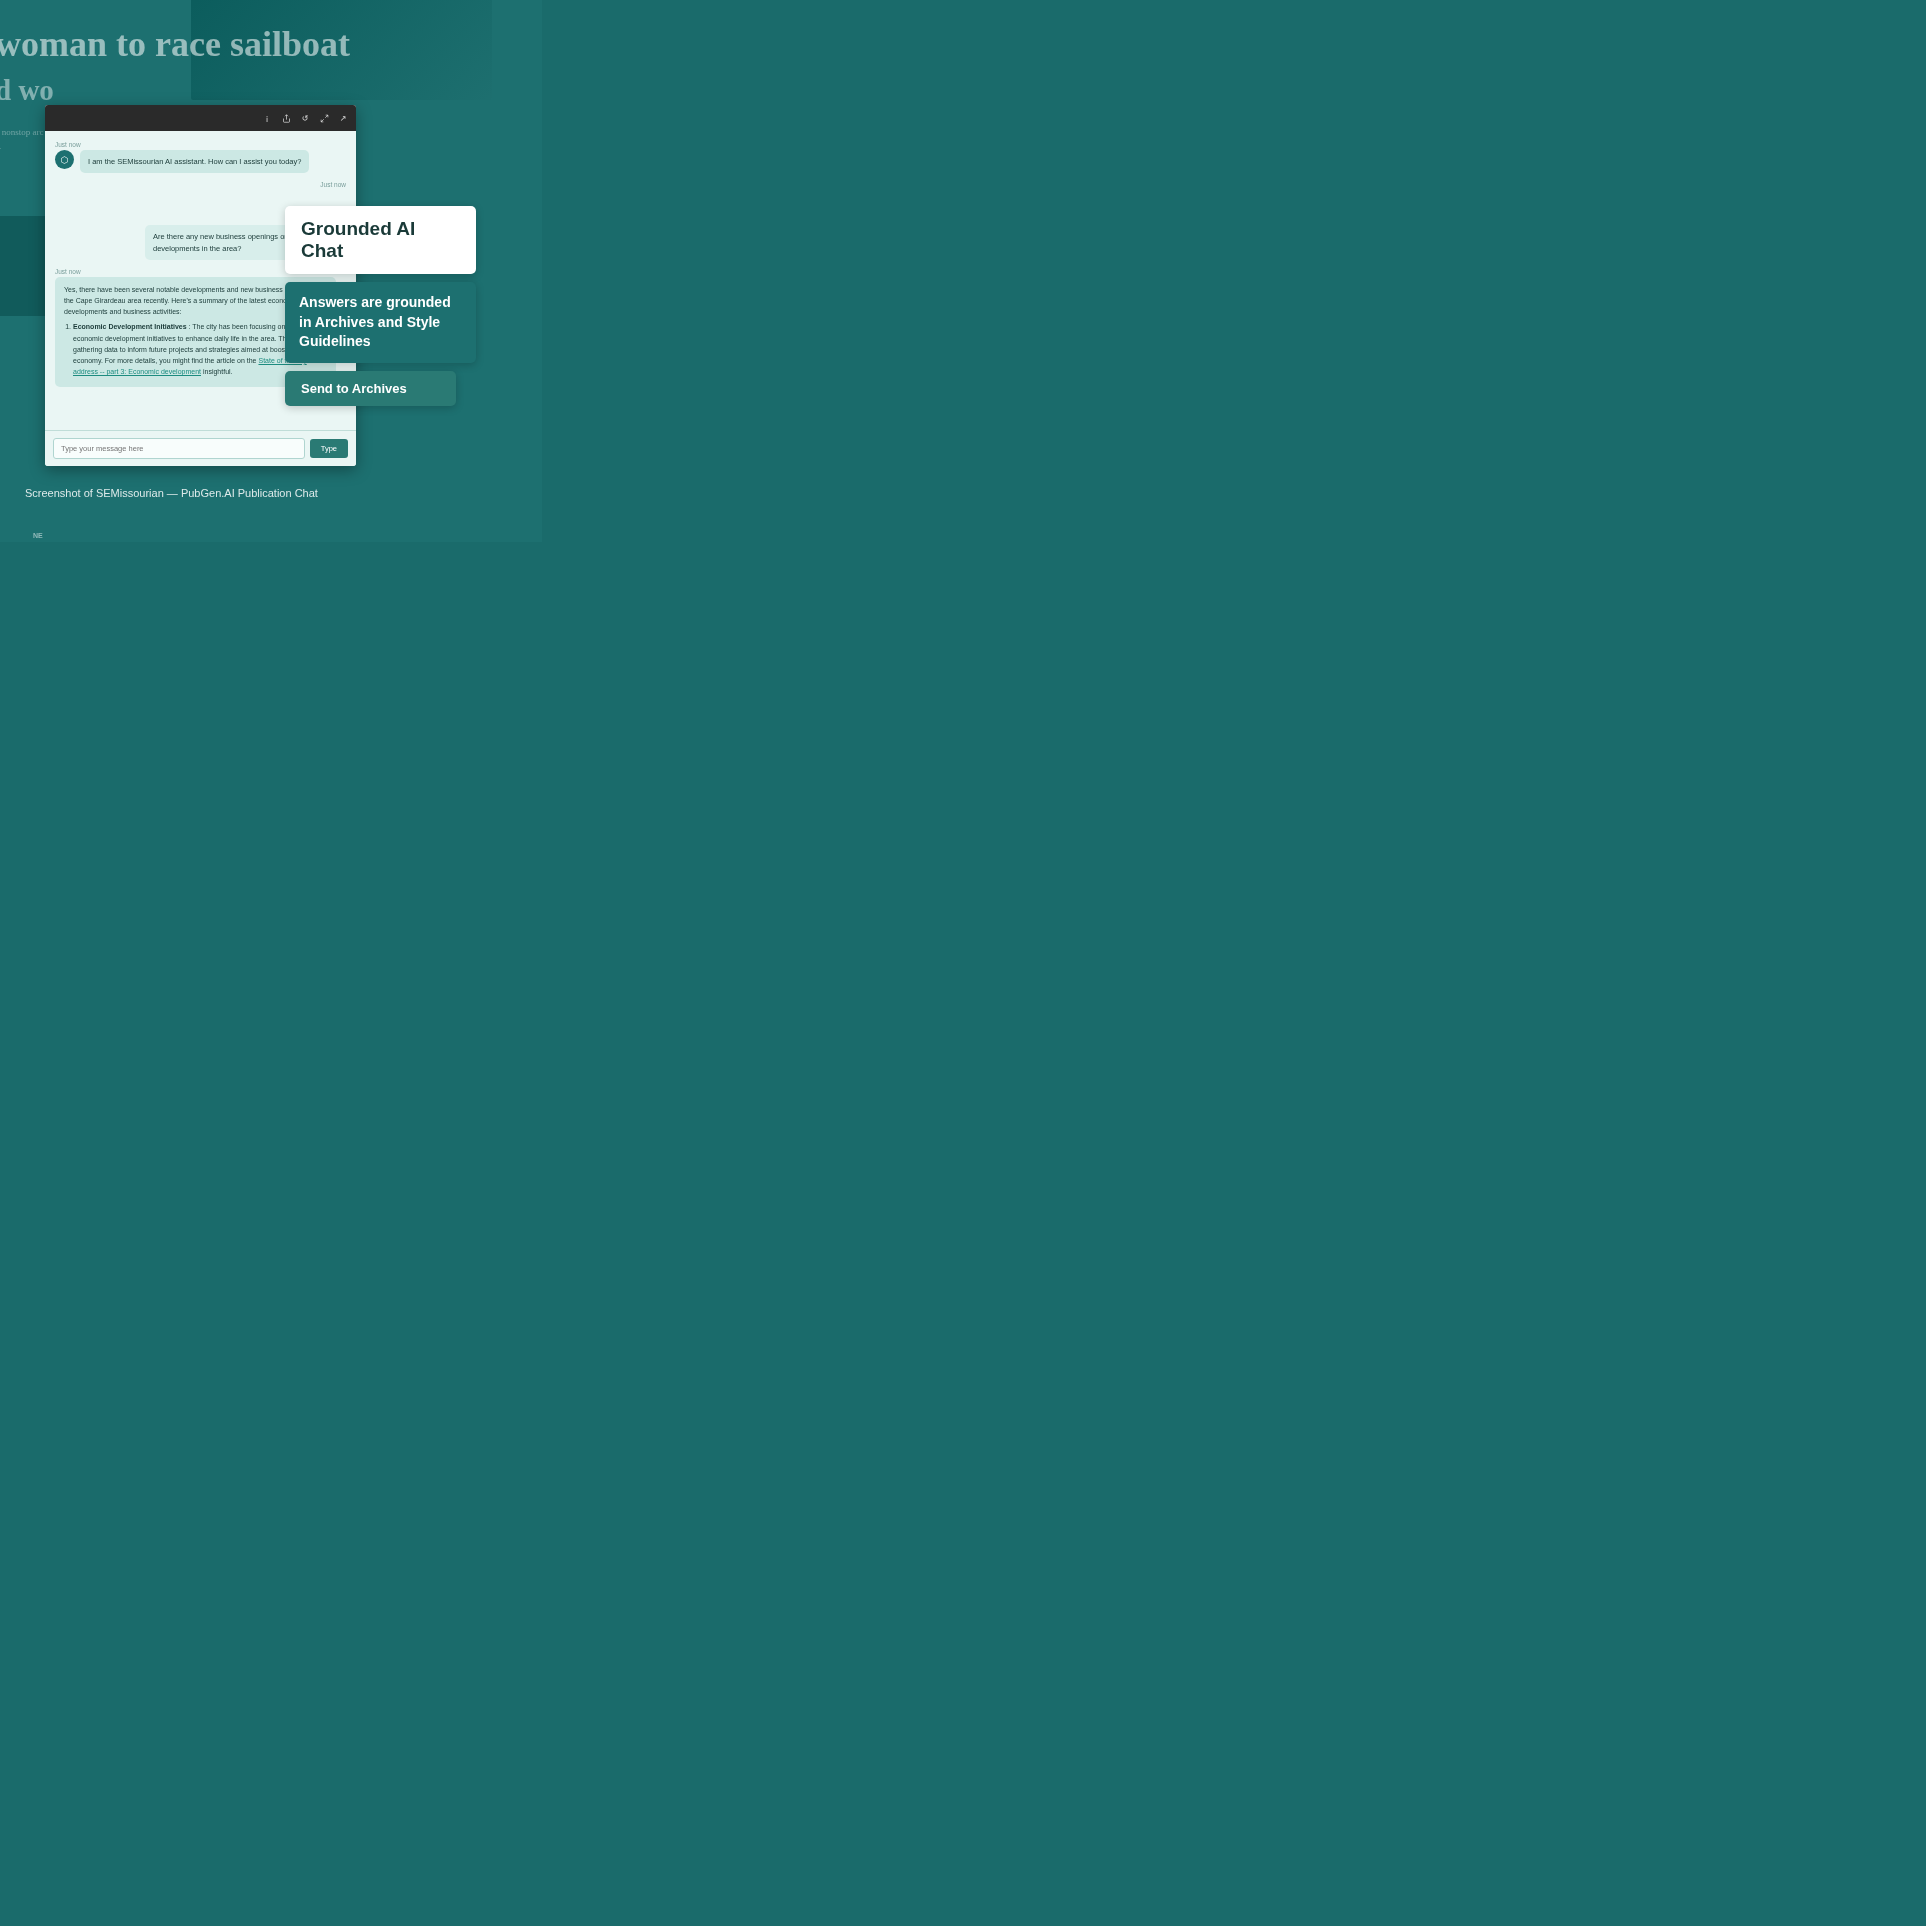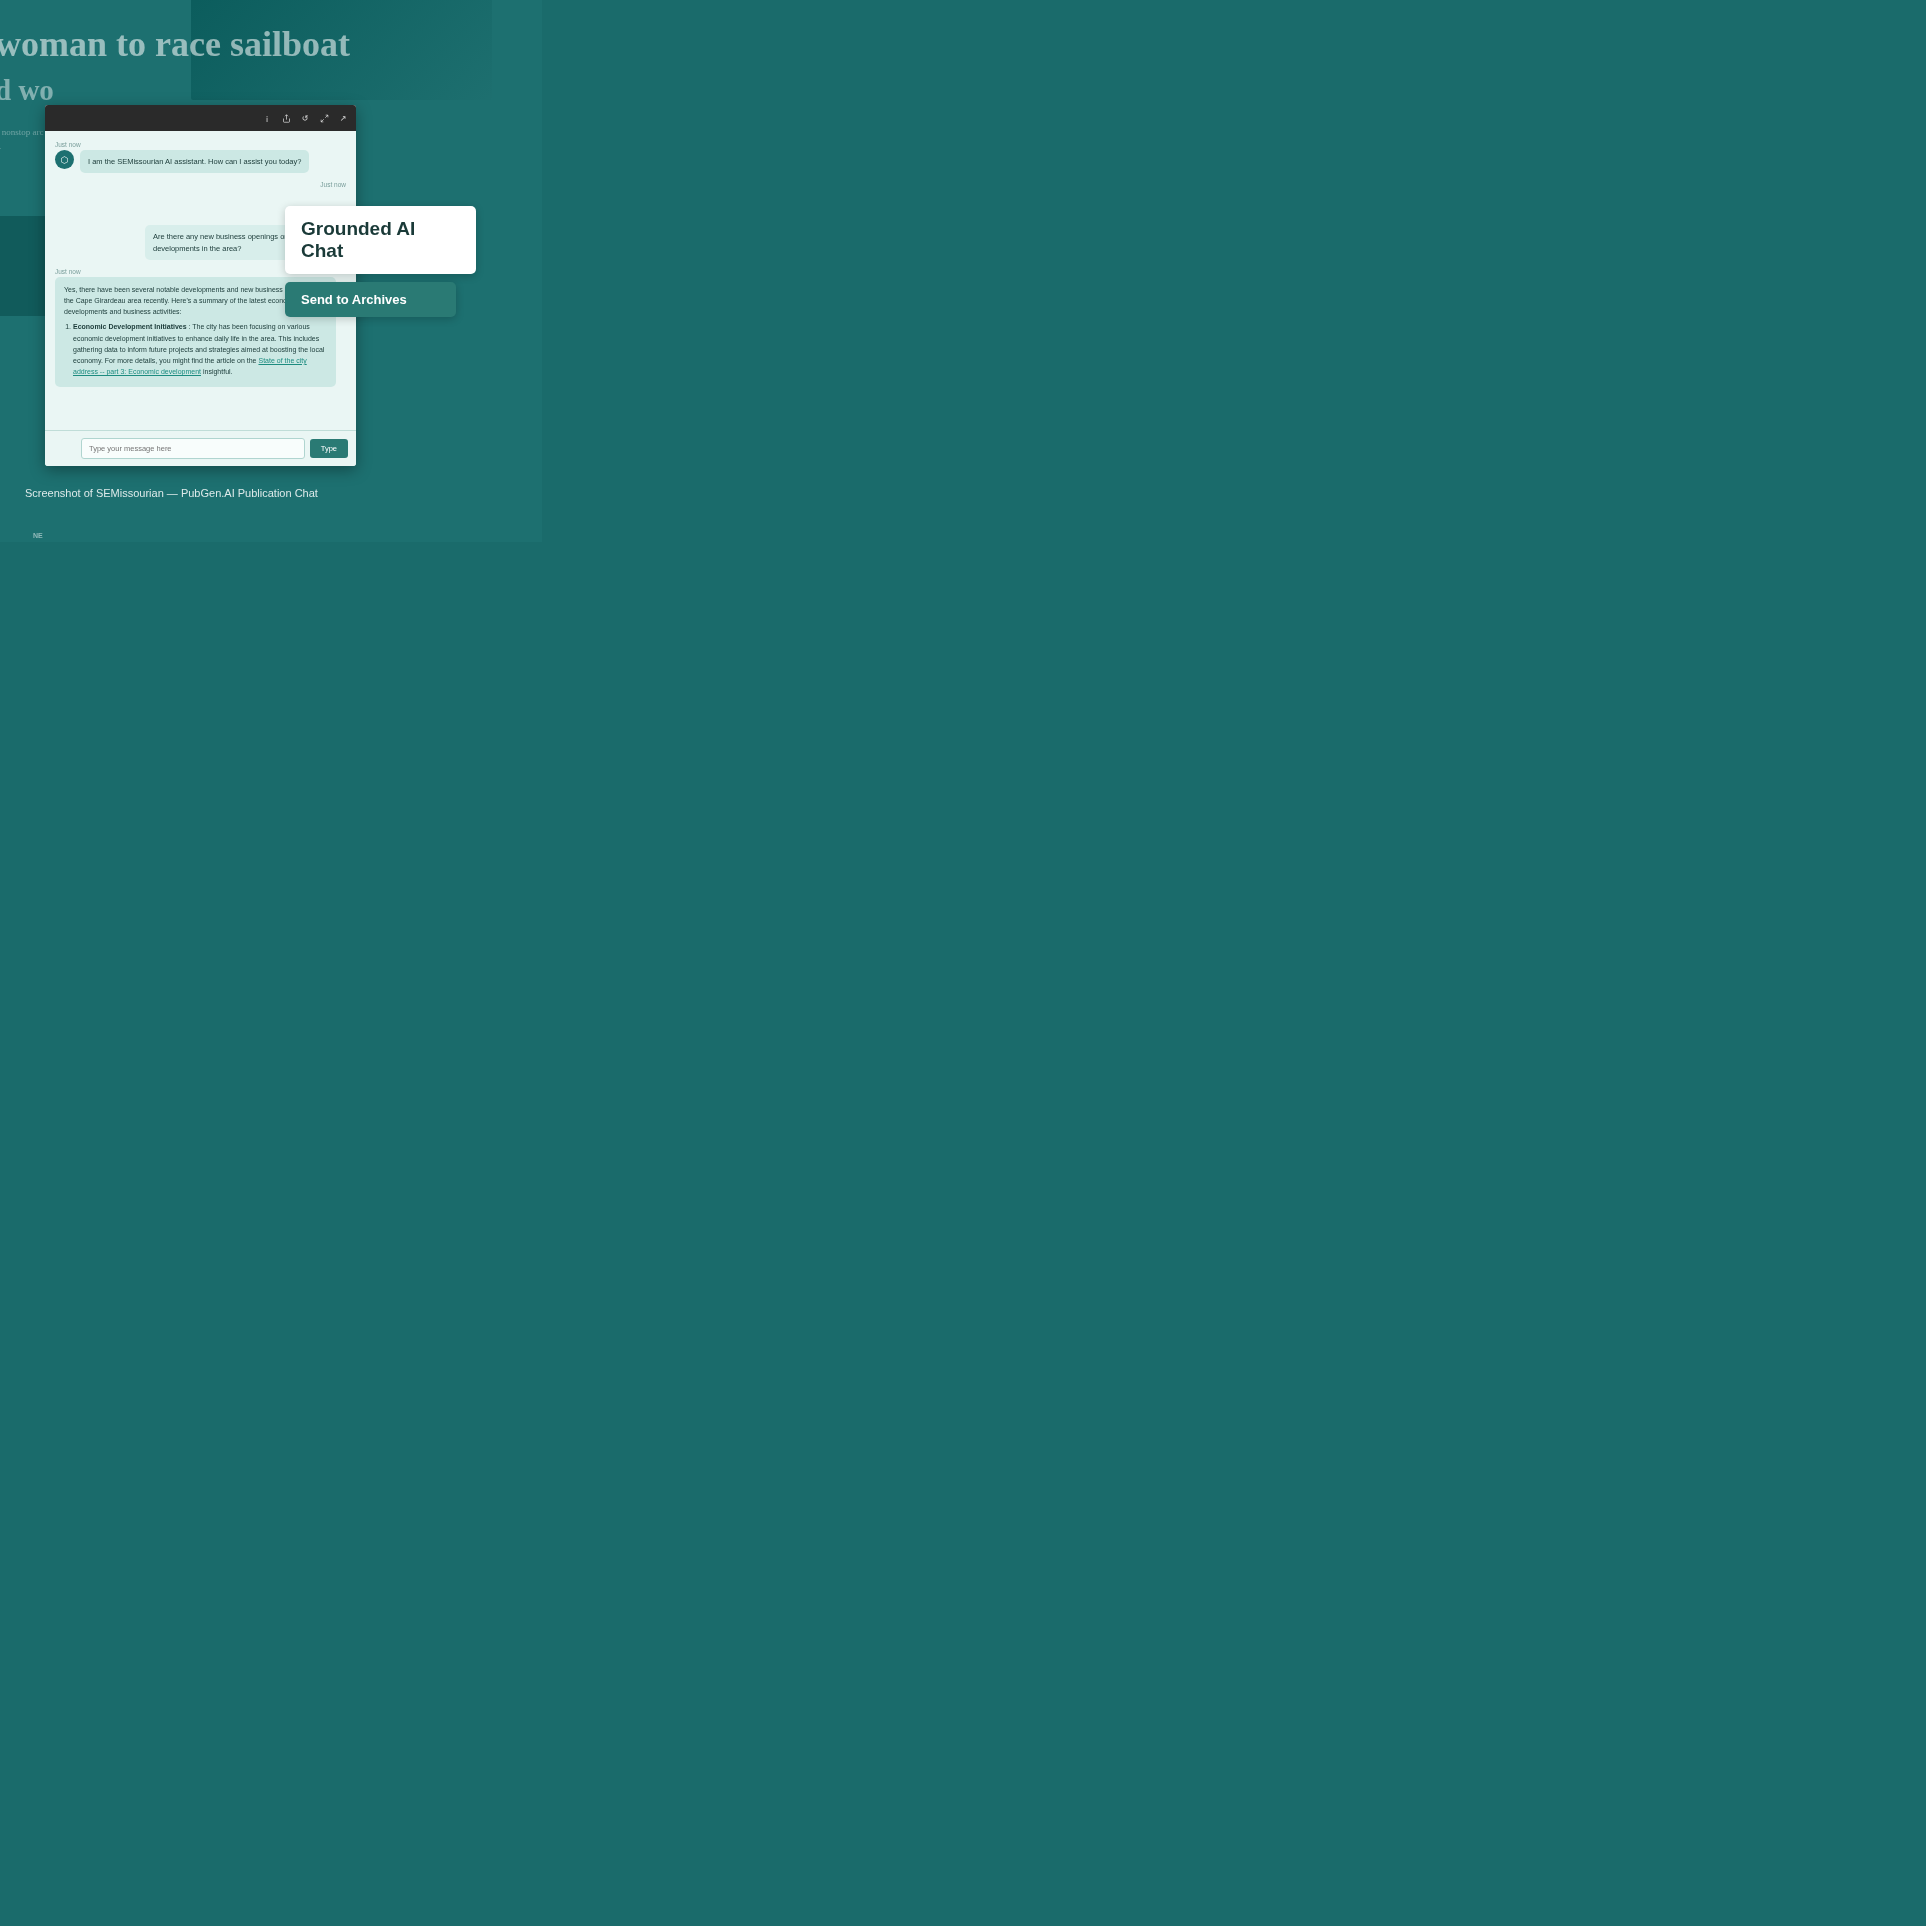--- a/index.html
+++ b/index.html
@@ -234,21 +234,20 @@
     .chat-input {
       flex: 1;
       padding: 5px 7px;
       border-radius: 3px;
       border: 0.5px solid #b0d5d0;
       background: #f8fdfc;
       font-size: 7.5px;
       font-family: Arial, sans-serif;
       color: #888;
       outline: none;
-      margin-left: 28px;
     }
 
     .send-btn {
       background: #2a7a74;
       color: white;
       border: none;
       border-radius: 3px;
       padding: 5px 11px;
       font-size: 7.5px;
       font-family: Arial, sans-serif;
@@ -406,19 +405,22 @@
     <input class="chat-input" type="text" placeholder="Type your message here" style="">
     <button class="send-btn">Type</button>
   </div>
 
 </div>
 
 <div class="callout-container">
   <div class="callout-title">
     <span>Grounded AI Chat</span>
   </div>
+  <div class="callout-subtitle">
+    <span>Answers are grounded in Archives and Style Guidelines</span>
+  </div>
   <div class="callout-links">
     <span>Send to Archives</span>
   </div>
 </div>
 
 <div class="caption">Screenshot of SEMissourian — PubGen.AI Publication Chat</div>
 
 
 </body></html>

